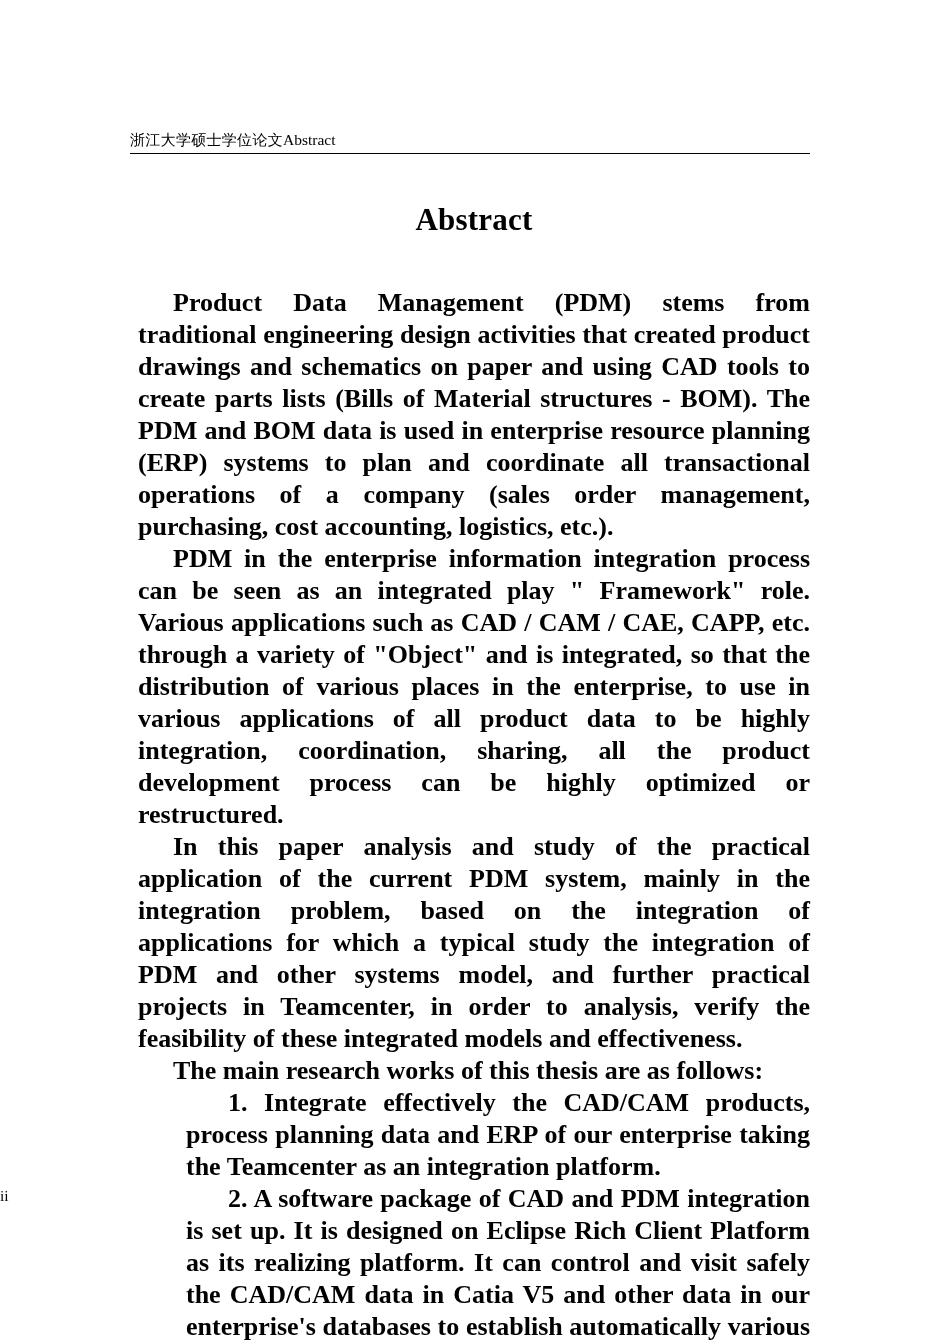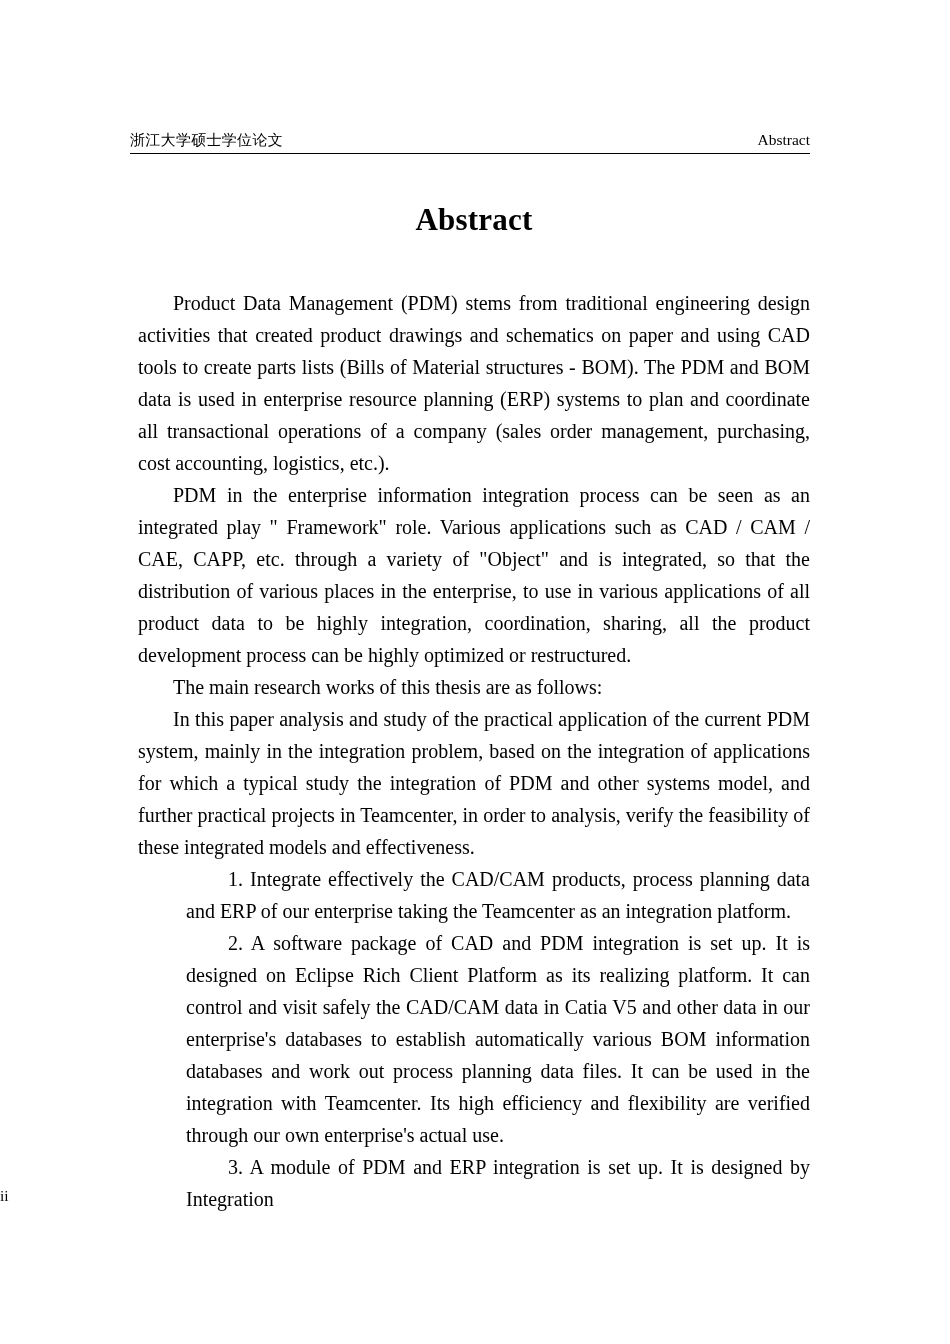--- a/index.html
+++ b/index.html
@@ -20,21 +20,20 @@
     box-sizing: border-box;
   }
   
   .header {
     position: absolute;
     left: 130px;
     top: 130px;
     width: 680px;
     display: flex;
     align-items: flex-end;
-    justify-content: space-between;
     border-bottom: 1.6px solid #000;
     padding-bottom: 3px;
     box-sizing: border-box;
   }
   .header-left {
     font-family: "DejaVu Sans", "Liberation Sans", sans-serif;
     font-size: 15px;
     line-height: 20px;
     letter-spacing: 0.3px;
     white-space: nowrap;
@@ -59,27 +58,28 @@
   }
   
   .body-block {
     position: absolute;
     left: 138px;
     top: 287px;
     width: 672px;
   }
   .para {
     margin: 0;
-    font-size: 20px;
+    font-size: 26px;
     line-height: 32px;
     text-align: justify;
     text-justify: inter-word;
     text-indent: 35px;
     hyphens: none;
     word-spacing: 0px;
+    font-weight: bold;
   }
   .para.numbered {
     text-indent: 42px;
     margin-left: 48px;
   }
   
   .footer {
     position: absolute;
     left: 0;
     top: 1186px;
@@ -97,22 +97,22 @@
   <div class="header">
     <span class="header-left">浙江大学硕士学位论文</span>
     <span class="header-right">Abstract</span>
   </div>
 
   <div class="doc-title">Abstract</div>
 
   <div class="body-block">
     <p class="para">Product Data Management (PDM) stems from traditional engineering design activities that created product drawings and schematics on paper and using CAD tools to create parts lists (Bills of Material structures - BOM). The PDM and BOM data is used in enterprise resource planning (ERP) systems to plan and coordinate all transactional operations of a company (sales order management, purchasing, cost accounting, logistics, etc.).</p>
     <p class="para">PDM in the enterprise information integration process can be seen as an integrated play " Framework" role. Various applications such as CAD / CAM / CAE, CAPP, etc. through a variety of "Object" and is integrated, so that the distribution of various places in the enterprise, to use in various applications of all product data to be highly integration, coordination, sharing, all the product development process can be highly optimized or restructured.</p>
+    <p class="para">In this paper analysis and study of the practical application of the current PDM system, mainly in the integration problem, based on the integration of applications for which a typical study the integration of PDM and other systems model, and further practical projects in Teamcenter, in order to analysis, verify the feasibility of these integrated models and effectiveness.</p>
     <p class="para">The main research works of this thesis are as follows:</p>
-    <p class="para">In this paper analysis and study of the practical application of the current PDM system, mainly in the integration problem, based on the integration of applications for which a typical study the integration of PDM and other systems model, and further practical projects in Teamcenter, in order to analysis, verify the feasibility of these integrated models and effectiveness.</p>
     <p class="para numbered">1. Integrate effectively the CAD/CAM products, process planning data and ERP of our enterprise taking the Teamcenter as an integration platform.</p>
     <p class="para numbered">2. A software package of CAD and PDM integration is set up. It is designed on Eclipse Rich Client Platform as its realizing platform. It can control and visit safely the CAD/CAM data in Catia V5 and other data in our enterprise's databases to establish automatically various BOM information databases and work out process planning data files. It can be used in the integration with Teamcenter. Its high efficiency and flexibility are verified through our own enterprise's actual use.</p>
     <p class="para numbered">3. A module of PDM and ERP integration is set up. It is designed by Integration</p>
   </div>
 
   <div class="footer">ii</div>
 
 </div>
 
 </body></html>

